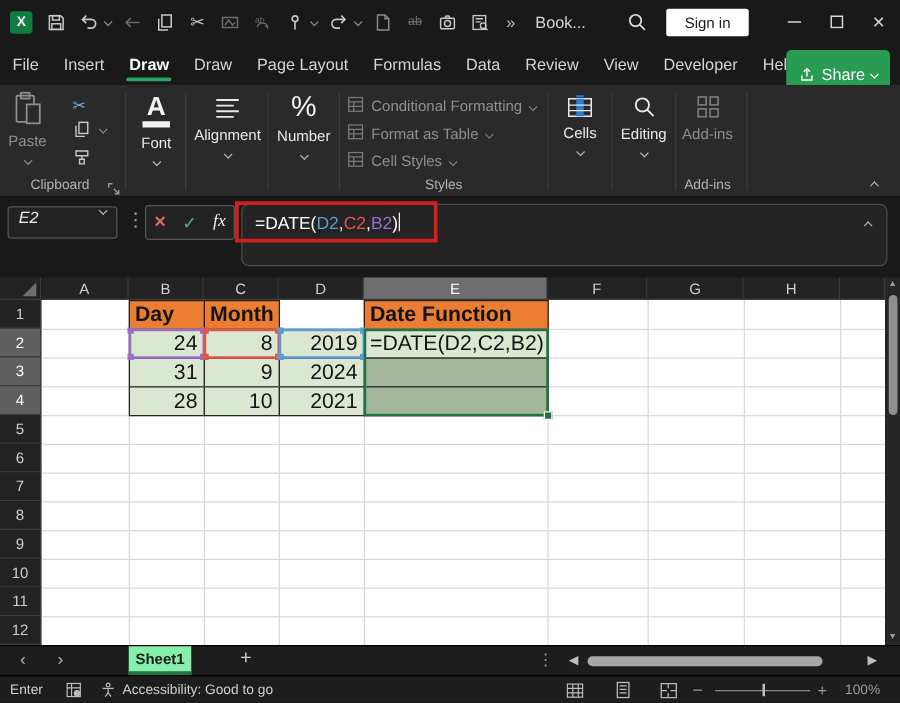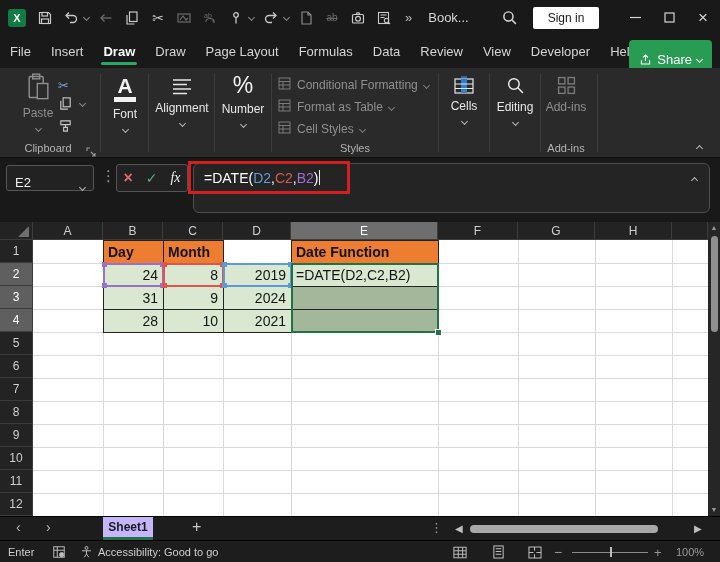--- a/index.html
+++ b/index.html
@@ -47,22 +47,22 @@
   .grp-label { position:absolute; top:74px; font-size:11px; color:#b3b3b3; text-align:center; }
   .styles-row { position:absolute; left:278px; width:160px; height:20px; display:flex; align-items:center;
                 gap:6px; color:#8f8f8f; font-size:12px; }
   .font-A { color:#f2f2f2; font-size:21px; font-weight:bold; line-height:20px; }
   .font-bar { width:22px; height:5px; background:#f2f2f2; margin-top:1px; }
   .pct { color:#f2f2f2; font-size:23px; line-height:24px; }
 
   
   .formula-row { position:absolute; top:158px; left:0; width:720px; height:64px; background:#191919; }
   .name-box { position:absolute; left:6px; top:7px; width:88px; height:26px; border:1px solid #555;
-              border-radius:3px; display:flex; align-items:flex-end; color:#f0f0f0; font-size:13px;
-              padding:0 8px; justify-content:space-between; background:#222; }
+              border-radius:3px; display:flex; align-items:flex-start; color:#f0f0f0; font-size:13px;
+              padding:0 8px; justify-content:space-between; background:#222;font-style:italic; }
   .fx-dots { position:absolute; left:101px; top:9px; color:#9a9a9a; font-size:15px; }
   .fx-box { position:absolute; left:116px; top:6px; width:72px; height:28px; border:1px solid #555;
             border-radius:3px; background:#222; display:flex; align-items:center; justify-content:space-around; }
   .fx-cancel { color:#E06C5E; font-size:16px; font-weight:bold; }
   .fx-enter { color:#4CAF7D; font-size:14px; font-weight:bold; }
   .fx-fx { color:#f0f0f0; font-size:14px; font-style:italic; font-family:"Liberation Serif",serif; }
   .formula-box { position:absolute; left:193px; top:5px; width:517px; height:50px; background:#242424;
                  border:1px solid #4d4d4d; border-radius:6px; }
   .formula-text { position:absolute; left:10px; top:6px; font-size:14px; color:#fff; white-space:pre; }
   .caret { display:inline-block; width:1.5px; height:15px; background:#ececec; vertical-align:-2px; }
@@ -78,38 +78,38 @@
                 border-left:11px solid transparent; border-bottom:11px solid #6f6f6f; }
   .col-hdr { position:absolute; top:0; height:18px; background:#232323; color:#cfcfcf; font-size:12px;
              display:flex; align-items:center; justify-content:center; border-right:1px solid #3c3c3c;
              border-bottom:1px solid #3c3c3c; }
   .col-hdr.sel { background:#6e6e6e; color:#ffffff; }
   .row-hdr { position:absolute; left:0; width:33px; background:#232323; color:#cfcfcf; font-size:12px;
              display:flex; align-items:center; justify-content:center; border-right:1px solid #3c3c3c;
              border-bottom:1px solid #3c3c3c; }
   .row-hdr.sel { background:#5f5f5f; color:#ffffff; }
   .gl { position:absolute; background:#d9d9d9; }
-  .tcell { position:absolute; border:1px solid #242424; font-size:14px; color:#141414;
+  .tcell { position:absolute; border:1px solid #242424; font-size:17px; color:#141414;
            display:flex; align-items:center; }
   .tcell.hdr { font-weight:bold; }
   .tcell.num { justify-content:flex-end; padding-right:5px; }
   .tcell.txt { justify-content:flex-start; padding-left:4px; }
   .ref-outline { position:absolute; pointer-events:none; }
   .handle { position:absolute; width:5px; height:5px; }
   .sel-range { position:absolute; border:2px solid #217346; pointer-events:none; }
   .fill-handle { position:absolute; width:7px; height:7px; background:#217346; border:1px solid #ffffff; }
   .vscroll { position:absolute; left:708px; top:222px; width:12px; height:294px; background:#262626; }
   .vthumb { position:absolute; left:2.5px; top:14px; width:7px; height:96px; background:#8f8f8f; border-radius:4px; }
   .scroll-arrow { color:#9a9a9a; font-size:7px; text-align:center; line-height:12px; }
 
   
   .sheetbar { position:absolute; top:516px; left:0; width:720px; height:24px; background:#1d1d1d;
               border-top:1px solid #000; }
   .nav-arrow { position:absolute; top:2px; color:#b5b5b5; font-size:14px; }
-  .sheet-tab { position:absolute; left:103px; top:0; width:50px; height:23px; background:#c4b5fd;
+  .sheet-tab { position:absolute; left:103px; top:0; width:50px; height:23px; background:#86efac;
                color:#1a1a1a; font-size:12px; font-weight:bold; display:flex; align-items:center;
                justify-content:center; border-bottom:3px solid #217346; }
   .add-sheet { position:absolute; left:192px; top:1px; color:#c9c9c9; font-size:16px; }
   .hdots { position:absolute; left:430px; top:3px; color:#9a9a9a; font-size:13px; }
   .hscroll-thumb { position:absolute; left:470px; top:8px; width:188px; height:8px; background:#a8a8a8;
                    border-radius:4px; }
   .hs-arrow { position:absolute; top:6px; color:#bdbdbd; font-size:10px; }
 
   
   .statusbar { position:absolute; top:540px; left:0; width:720px; height:22px; background:#1d1d1d;
@@ -243,21 +243,21 @@
           <path d="M5 5.5L8 2.5l3 3"></path>
           <path d="M3 9v4.5h10V9"></path>
         </svg>
       <span>Share</span>
       <span class="chv" style="border-color:#fff"></span>
     </div>
   </div>
 
   <div class="ribbon">
 
-    <div class="big-btn" style="left:16px;top:5px;width:44px">
+    <div class="big-btn" style="left:0;top:5px;width:44px">
       <svg width="25" height="28" viewBox="0 0 20 24" fill="none" stroke="#8f8f8f" stroke-width="1.2">
         <rect x="2" y="3" width="12" height="18" rx="1"></rect>
           <rect x="5" y="1" width="6" height="4"></rect>
           <rect x="9" y="9" width="9" height="13" fill="#2a2a2a"></rect>
         </svg>
       <span class="lbl dim">Paste</span>
       <span class="chv dim"></span>
     </div>
     <div class="abs" style="left:58px;top:8px">
       <span style="color:#7FA7CE;font-size:13px">✂</span>

